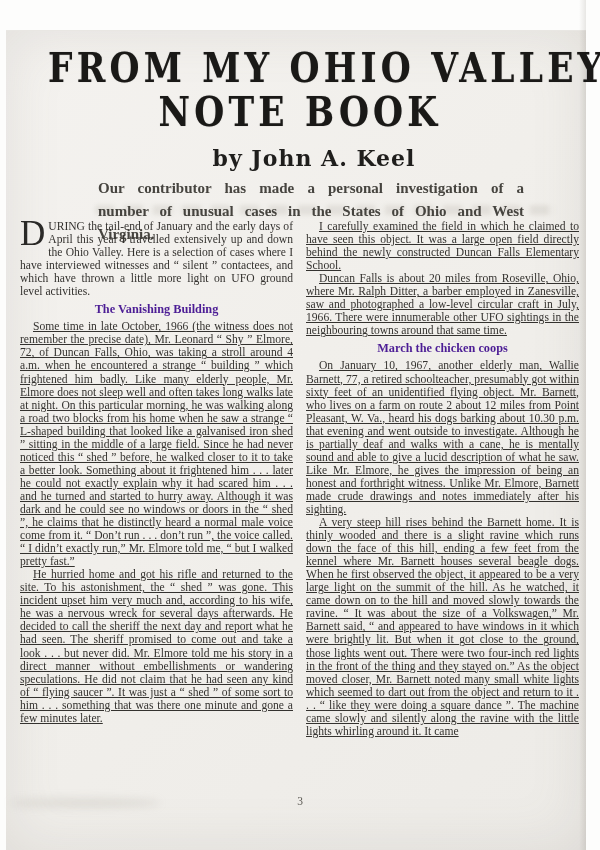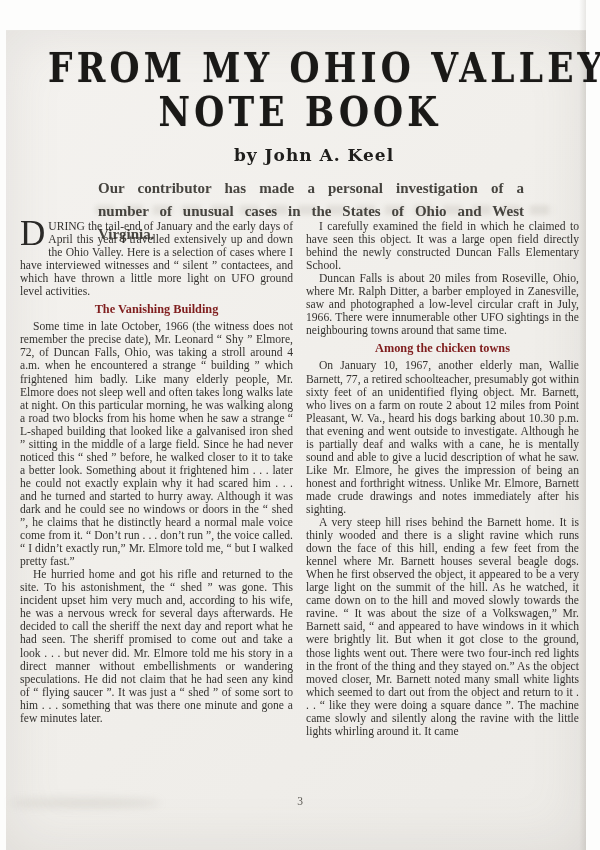--- a/index.html
+++ b/index.html
@@ -28,21 +28,21 @@
   .title-line{
     font-family:"DejaVu Serif", serif;font-weight:700;
     font-size:41px;line-height:44px;letter-spacing:5px;color:#1a1917;
     transform:scaleX(.84);transform-origin:50% 50%;
     text-shadow:0 0 1px rgba(0,0,0,.35);
     white-space:nowrap;
   }
   .byline{
     margin-top:11px;
     font-family:"DejaVu Serif", serif;font-weight:700;
-    font-size:17px;color:#1f1e1c;letter-spacing:1px;margin-left:28px;
+    font-size:22px;color:#1f1e1c;letter-spacing:1px;margin-left:28px;
   }
   .standfirst{
     position:absolute;top:177px;left:98px;width:426px;
     font-family:Liberation Serif, serif;font-weight:700;
     font-size:15px;line-height:1.52;word-spacing:2.5px;
     color:#46443f;text-align:justify;
   }
   
   .bleed-band{
     position:absolute;top:205px;left:95px;width:462px;height:10px;
@@ -54,24 +54,24 @@
   .columns{
     position:absolute;top:220px;left:20px;width:560px;
     display:flex;gap:13px;
   }
   .col{
     width:273px;
     font-size:11.6px;line-height:13.05px;
     color:#34322f;text-align:justify;
   }
   .para{margin:0;}
-  .para.indent{text-indent:13px;}
+  .para.indent{text-indent:13px;text-decoration:underline;}
   .col-heading{
     font-weight:700;text-align:center;
-    font-size:12.3px;color:#7f1d1d;
+    font-size:12.3px;color:#4c1d95;
     margin:5px 0 4px 0;
   }
   .dropcap{
     float:left;
     font-size:35px;line-height:26px;
     padding:1px 3px 0 0;
     color:#2a2927;
   }
   .page-number{
     position:absolute;top:795px;left:0;width:600px;text-align:center;
@@ -99,20 +99,20 @@
   <div class="col">
     <p class="para"><span class="dropcap">D</span><span>URING the tail-end of January and the early days of April this year I travelled extensively up and down the Ohio Valley. Here is a selection of cases where I have interviewed witnesses and “ silent ” contactees, and which have thrown a little more light on UFO ground level activities.</span></p>
     <h3 class="col-heading">The Vanishing Building</h3>
     <p class="para indent">Some time in late October, 1966 (the witness does not remember the precise date), Mr. Leonard “ Shy ” Elmore, 72, of Duncan Falls, Ohio, was taking a stroll around 4 a.m. when he encountered a strange “ building ” which frightened him badly. Like many elderly people, Mr. Elmore does not sleep well and often takes long walks late at night. On this particular morning, he was walking along a road two blocks from his home when he saw a strange “ L-shaped building that looked like a galvanised iron shed ” sitting in the middle of a large field. Since he had never noticed this “ shed ” before, he walked closer to it to take a better look. Something about it frightened him . . . later he could not exactly explain why it had scared him . . . and he turned and started to hurry away. Although it was dark and he could see no windows or doors in the “ shed ”, he claims that he distinctly heard a normal male voice come from it. “ Don’t run . . . don’t run ”, the voice called. “ I didn’t exactly run,” Mr. Elmore told me, “ but I walked pretty fast.”</p>
     <p class="para indent">He hurried home and got his rifle and returned to the site. To his astonishment, the “ shed ” was gone. This incident upset him very much and, according to his wife, he was a nervous wreck for several days afterwards. He decided to call the sheriff the next day and report what he had seen. The sheriff promised to come out and take a look . . . but never did. Mr. Elmore told me his story in a direct manner without embellishments or wandering speculations. He did not claim that he had seen any kind of “ flying saucer ”. It was just a “ shed ” of some sort to him . . . something that was there one minute and gone a few minutes later.</p>
   </div>
 
   <div class="col">
     <p class="para indent">I carefully examined the field in which he claimed to have seen this object. It was a large open field directly behind the newly constructed Duncan Falls Elementary School.</p>
     <p class="para indent">Duncan Falls is about 20 miles from Roseville, Ohio, where Mr. Ralph Ditter, a barber employed in Zanesville, saw and photographed a low-level circular craft in July, 1966. There were innumerable other UFO sightings in the neighbouring towns around that same time.</p>
-    <h3 class="col-heading">Among the chicken towns</h3>
+    <h3 class="col-heading">March the chicken coops</h3>
     <p class="para indent">On January 10, 1967, another elderly man, Wallie Barnett, 77, a retired schoolteacher, presumably got within sixty feet of an unidentified flying object. Mr. Barnett, who lives on a farm on route 2 about 12 miles from Point Pleasant, W. Va., heard his dogs barking about 10.30 p.m. that evening and went outside to investigate. Although he is partially deaf and walks with a cane, he is mentally sound and able to give a lucid description of what he saw. Like Mr. Elmore, he gives the impression of being an honest and forthright witness. Unlike Mr. Elmore, Barnett made crude drawings and notes immediately after his sighting.</p>
     <p class="para indent">A very steep hill rises behind the Barnett home. It is thinly wooded and there is a slight ravine which runs down the face of this hill, ending a few feet from the kennel where Mr. Barnett houses several beagle dogs. When he first observed the object, it appeared to be a very large light on the summit of the hill. As he watched, it came down on to the hill and moved slowly towards the ravine. “ It was about the size of a Volkswagen,” Mr. Barnett said, “ and appeared to have windows in it which were brightly lit. But when it got close to the ground, those lights went out. There were two four-inch red lights in the front of the thing and they stayed on.” As the object moved closer, Mr. Barnett noted many small white lights which seemed to dart out from the object and return to it . . . “ like they were doing a square dance ”. The machine came slowly and silently along the ravine with the little lights whirling around it. It came</p>
   </div>
 
 </div>
 
 <div class="page-number">3</div>
 
 </body></html>

